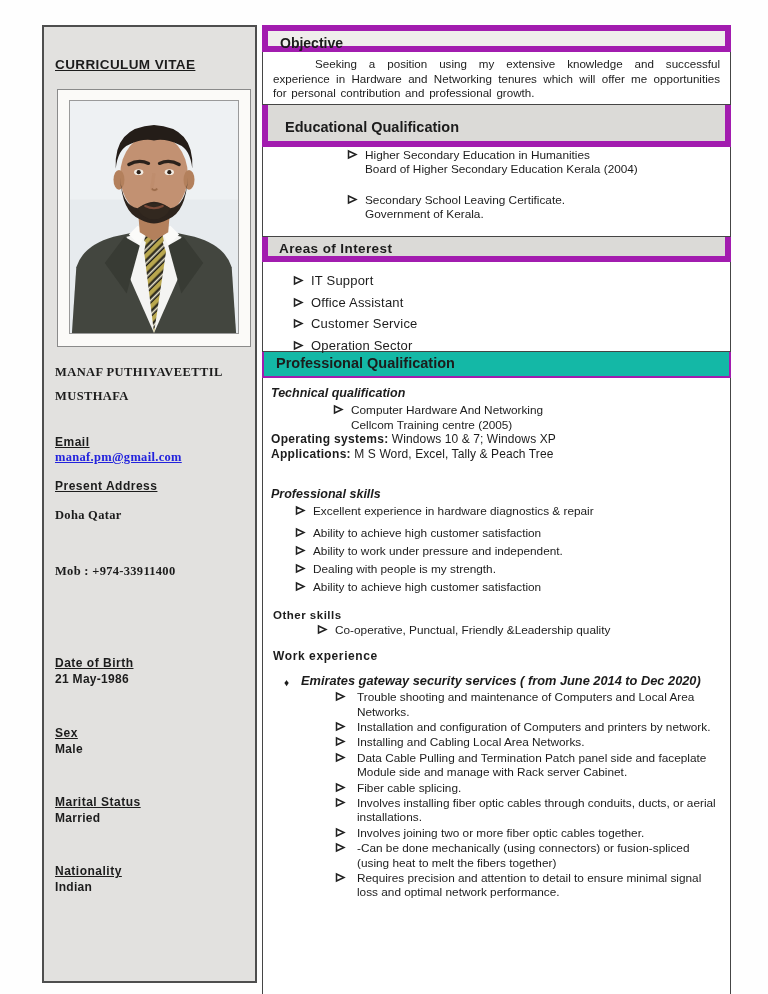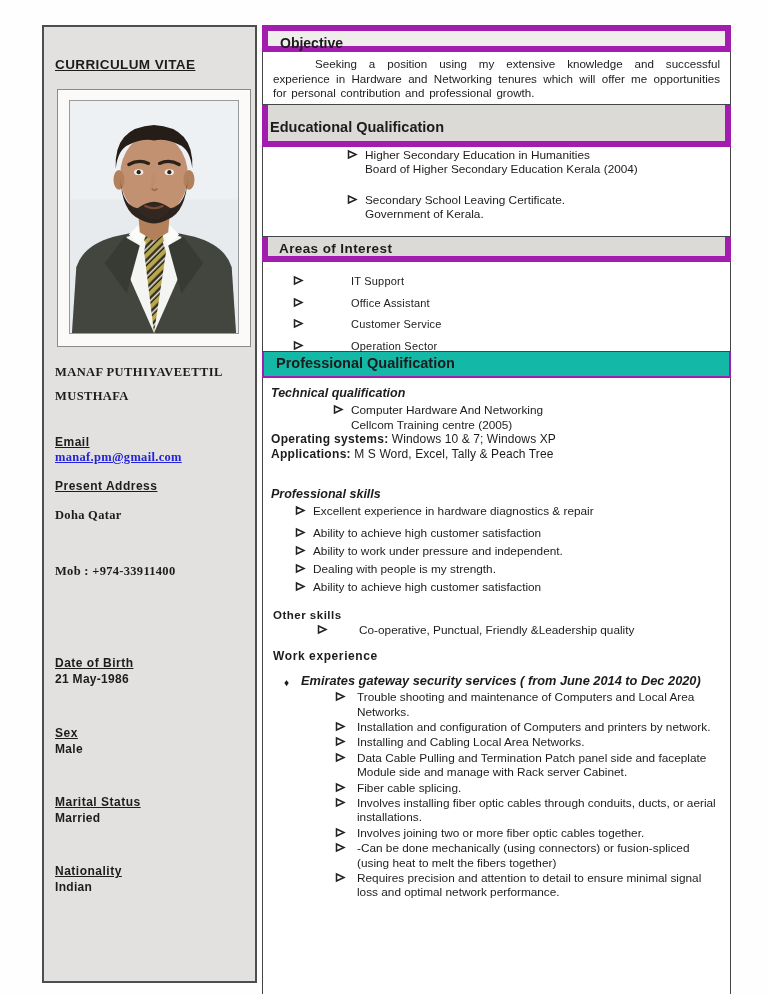--- a/index.html
+++ b/index.html
@@ -30,46 +30,46 @@
   .box{box-sizing:border-box;border:1px solid #454545;background:#ffffff;}
   .hdr{box-sizing:border-box;border:6px solid #a21caf;font-weight:bold;}
   .no-top{border-top:none;}
 
   .obj-hdr{height:27px;line-height:25px;padding-left:12px;font-size:14px;
            background:#efeeec;font-weight:bold;}
   .obj-body{height:53px;padding:5px 10px 0 10px;}
   .obj-body p{margin:0;font-size:11.6px;line-height:14.6px;text-align:justify;
               text-indent:42px;word-spacing:1.5px;}
 
-  .edu-hdr{height:42px;background:#dbdad7;font-size:14.5px;padding:14px 0 0 2px;}
+  .edu-hdr{height:42px;background:#dbdad7;font-size:14.5px;padding:14px 0 0 17px;}
   .edu-body{height:90px;padding:1px 0 0 0;}
   ul.plain{list-style:none;margin:0;padding:0;}
   .edu-body li{display:flex;padding-left:84px;margin-bottom:17px;font-size:11.8px;line-height:14px;}
   .arr{flex:0 0 18px;padding-top:1px;}
   .arr svg{display:block;}
 
   .int-hdr{height:25px;background:#dbdad7;font-size:13.5px;line-height:23px;
            padding-left:11px;letter-spacing:.4px;}
   .int-body{height:90px;padding:12px 0 0 0;}
-  .int-body li{display:flex;padding-left:30px;margin-bottom:7.5px;font-size:11px;line-height:14px;letter-spacing:.2px;gap:40px;}
+  .int-body li{display:flex;padding-left:30px;margin-bottom:7.5px;font-size:13px;line-height:14px;letter-spacing:.2px;}
 
   .pro-hdr{height:26px;background:#14b8a6;font-size:14.5px;line-height:23px;
            padding-left:12px;border-width:2px;}
   .pro-body{height:708px;padding:5px 8px 0 8px;}
   .h-ital{font-style:italic;font-weight:bold;font-size:12.5px;margin:3px 0 3px 0;}
   .tech-list li{display:flex;padding-left:62px;font-size:11.8px;line-height:14.6px;}
   .meta-line{margin:0;font-size:12px;line-height:14.5px;letter-spacing:.1px;}
   .meta-line b{letter-spacing:.3px;}
 
   .skills-list{margin-top:10px;}
   .skills-list li{display:flex;padding-left:24px;font-size:11.8px;line-height:14px;margin-bottom:4px;}
   .skills-list li.first{margin-bottom:8px;}
 
   .h-other{font-weight:bold;font-size:11.5px;letter-spacing:.5px;margin:15px 0 2px 2px;}
-  .other-item{display:flex;padding-left:46px;font-size:11.8px;line-height:14px;gap:24px;}
+  .other-item{display:flex;padding-left:46px;font-size:11.8px;line-height:14px;}
   .h-work{font-weight:bold;font-size:12px;letter-spacing:.6px;margin:12px 0 10px 2px;}
   .company{display:flex;padding-left:13px;font-size:12.8px;font-weight:bold;font-style:italic;
            line-height:15px;width:432px;box-sizing:border-box;}
   .company .dia{flex:0 0 17px;font-size:10px;padding-top:2px;font-style:normal;}
   .work-list{margin-top:9px;}
   .work-list li{display:flex;padding-left:64px;font-size:11.8px;line-height:14.4px;margin-bottom:1px;}
   .work-list .arr{flex:0 0 22px;}
   .l2{display:block;}
 </style>
 </head>

